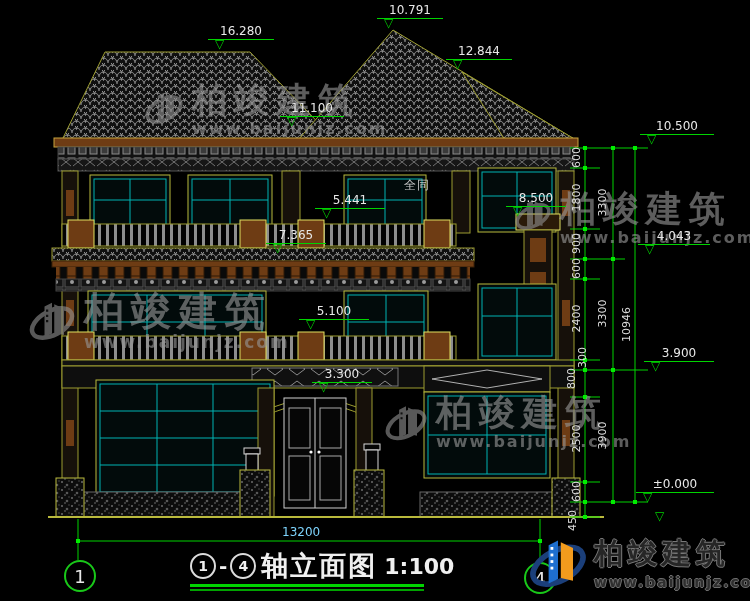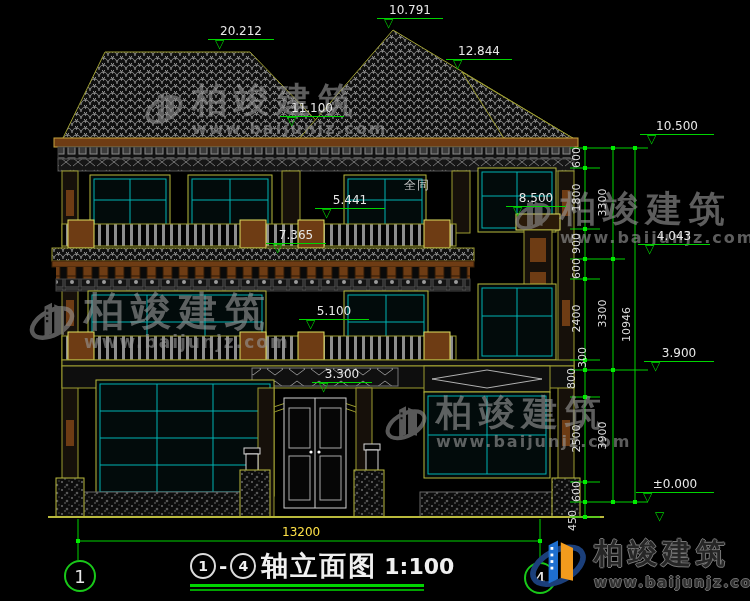--- a/index.html
+++ b/index.html
@@ -6,21 +6,21 @@
   #canvas{position:relative;width:750px;height:601px;background:#000;overflow:hidden;
           font-family:"DejaVu Sans",sans-serif;}
   #facade{position:absolute;left:0;top:0;z-index:1;}
   
   .elev{position:absolute;z-index:5;text-align:center;}
   .elev-t{font-size:12px;color:#e8e8e8;border-bottom:1px solid #00d400;padding-bottom:1px;white-space:nowrap;}
   .elev-tri{color:#00d400;font-size:12px;line-height:9px;text-align:left;margin-left:7px;}
   
   .vdim{position:absolute;z-index:5;width:44px;text-align:center;font-size:11px;color:#dcdcdc;
         transform:rotate(-90deg);transform-origin:50% 50%;white-space:nowrap;}
-  .hdim{position:absolute;z-index:5;font-size:12px;color:#fde047;}
+  .hdim{position:absolute;z-index:5;font-size:12px;color:#7dd3fc;}
   .note{position:absolute;z-index:5;font-size:12px;color:#c8c8c8;letter-spacing:1px;}
   
   .axis-bubble{position:absolute;z-index:5;width:28px;height:28px;border:2px solid #19c819;border-radius:50%;
         display:flex;align-items:center;justify-content:center;color:#e8e8e8;font-size:18px;}
   
   #titlebar{position:absolute;left:190px;top:548px;z-index:6;display:flex;align-items:center;gap:5px;
         color:#f0f0f0;font-weight:bold;}
   .tcirc{width:22px;height:22px;border:2px solid #dcdcdc;border-radius:50%;display:flex;align-items:center;
         justify-content:center;font-size:14px;flex:none;}
   .tdash{font-size:20px;margin:0 -2px;}
@@ -275,21 +275,21 @@
     <rect x="76" y="539" width="4" height="4"></rect>
         <rect x="538" y="539" width="4" height="4"></rect>
   </g>
 </svg>
 
 <div class="elev" style="left:377px;top:3px;width:66px">
   <div class="elev-t">10.791</div>
   <div class="elev-tri">▽</div>
 </div>
 <div class="elev" style="left:208px;top:24px;width:66px">
-  <div class="elev-t">20.212</div>
+  <div class="elev-t">16.280</div>
   <div class="elev-tri">▽</div>
 </div>
 <div class="elev" style="left:446px;top:44px;width:66px">
   <div class="elev-t">12.844</div>
   <div class="elev-tri">▽</div>
 </div>
 <div class="elev" style="left:280px;top:101px;width:64px">
   <div class="elev-t">11.100</div>
   <div class="elev-tri">▽</div>
 </div>

